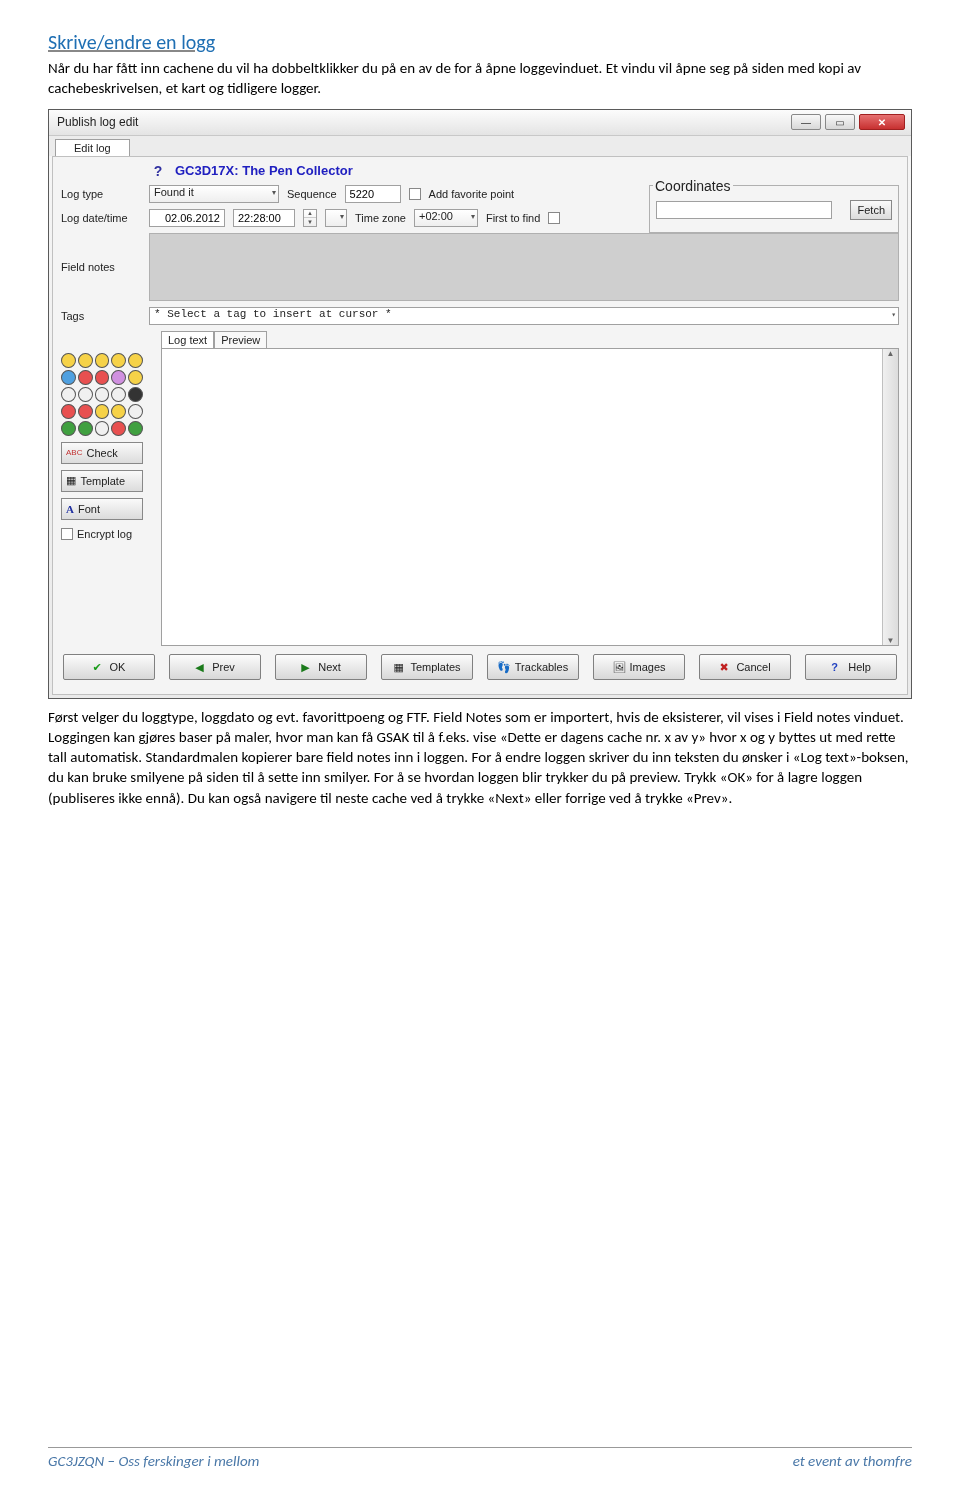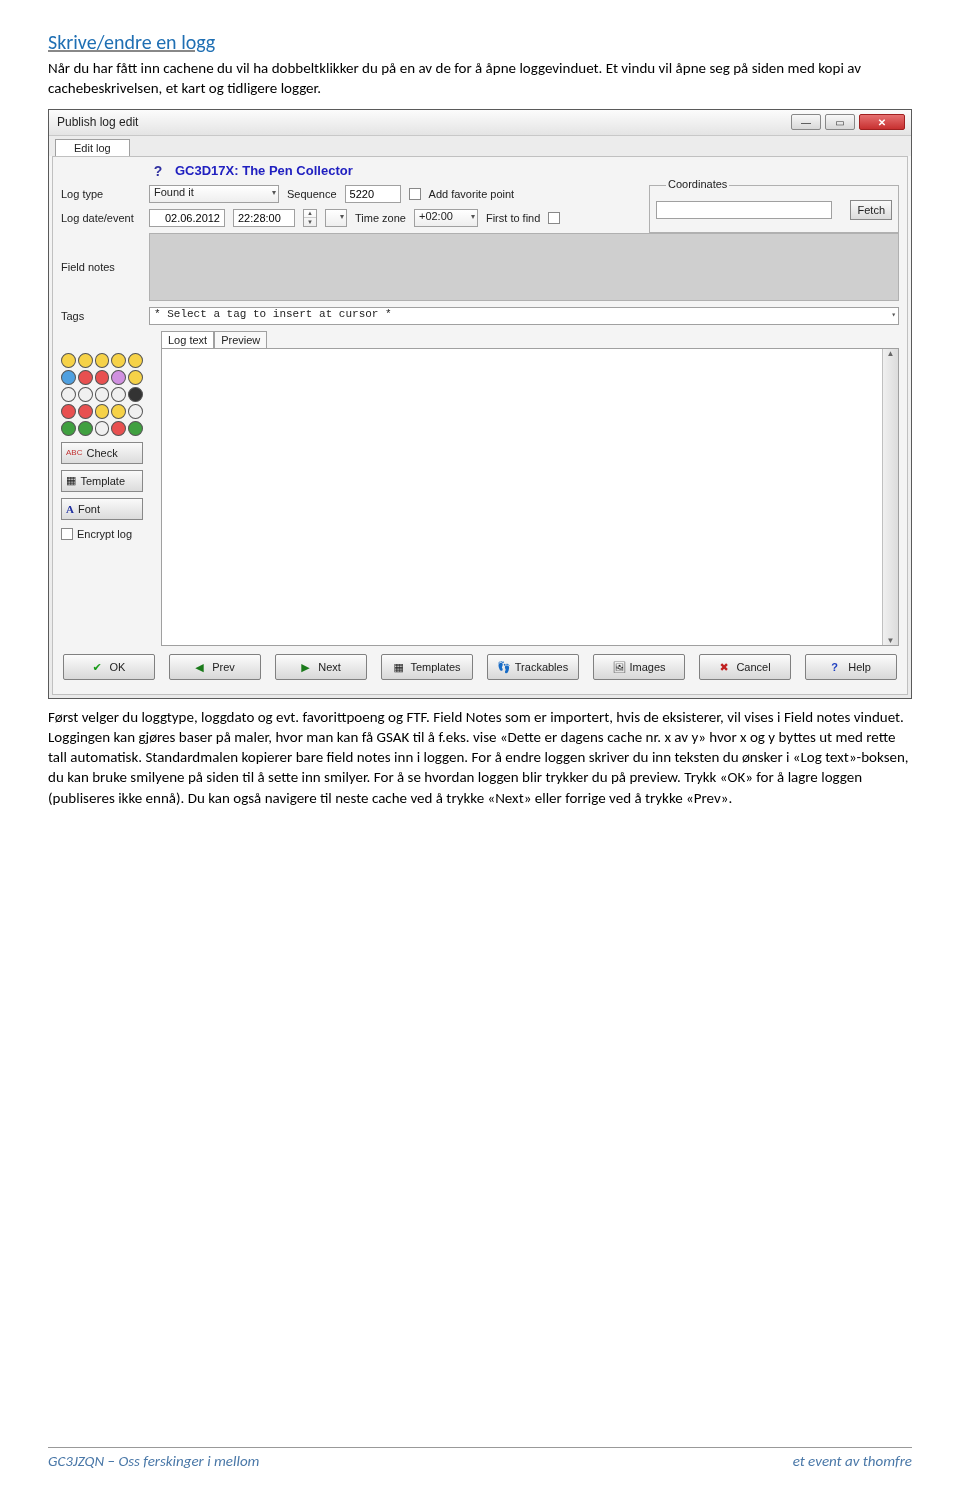--- a/index.html
+++ b/index.html
@@ -18,21 +18,21 @@
   .panel { background: #f4f4f4; border: 1px solid #c0c0c0; margin: 0 3px 3px 3px; padding: 6px 8px 8px 8px; }
   .row { display: flex; align-items: center; gap: 8px; margin-bottom: 6px; }
   .logtitle { color: #2020c0; font-weight: bold; font-size: 13px; }
   .lbl { width: 80px; font-size: 11px; }
   .lbl2 { font-size: 11px; }
   .dd, .txt { border: 1px solid #a0a0a0; background: #fff; height: 18px; padding: 0 4px; font-size: 11px; font-family: Tahoma, Arial, sans-serif; }
   .dd { padding-right: 16px; background-image: linear-gradient(#fff,#eee); position: relative; }
   .dd::after { content:"▾"; position:absolute; right:2px; top:2px; font-size:8px; color:#555; }
   .cb { width: 12px; height: 12px; border: 1px solid #888; background: #fff; display: inline-block; }
   .fieldset { border: 1px solid #b0b0b0; padding: 14px 6px 4px 6px; position: relative; }
-  .fieldset .legend { position: absolute; top: -8px; left: 16px; background: #f4f4f4; font-size: 11px; padding: 0 2px; }
+  .fieldset .legend { position: absolute; top: -8px; left: 3px; background: #f4f4f4; font-size: 14px; padding: 0 2px; }
   .fieldset .coordin { width: 180px; height: 18px; border:1px solid #a0a0a0; background:#fff; }
   .btn3d { border: 1px solid #888; background: linear-gradient(#fafafa,#dcdcdc); padding: 1px 6px; font-size: 11px; height: 20px; display: inline-flex; align-items: center; gap: 4px; }
   .greybox { background: #cfcfcf; height: 68px; border: 1px solid #b0b0b0; }
   .emojis { display: flex; flex-direction: column; gap: 2px; width: 82px; }
   .emojis .r { display: flex; gap: 2px; }
   .emo { width: 15px; height: 15px; border-radius: 50%; border: 1px solid #555; display:inline-block; }
   .sidebtn { border: 1px solid #888; background: linear-gradient(#fafafa,#dcdcdc); width: 82px; height: 22px; margin-top: 6px; display: flex; align-items: center; padding: 1px 4px; gap: 4px; font-size: 11px; }
   .logarea { flex: 1; }
   .logtabs { display: flex; gap: 0; margin-bottom: 0; }
   .logtabs .lt { border: 1px solid #a0a0a0; padding: 2px 6px; font-size: 11px; background: #f8f8f8; border-bottom: none; }
@@ -82,21 +82,21 @@
         <div style="flex:1;">
           <div class="row">
             <span class="lbl">Log type</span>
             <span class="dd" style="width:130px;">Found it</span>
             <span class="lbl2">Sequence</span>
             <input class="txt" style="width: 56px;" value="5220">
             <span class="cb"></span>
             <span class="lbl2">Add favorite point</span>
           </div>
           <div class="row">
-            <span class="lbl">Log date/event</span>
+            <span class="lbl">Log date/time</span>
             <input class="txt" style="width: 76px; text-align: right;" value="02.06.2012">
             <input class="txt" style="width: 62px;" value="22:28:00">
             <span class="spin">
                 <span>▲</span>
                 <span>▼</span>
               </span>
             <span class="dd" style="width:18px;"></span>
             <span class="lbl2">Time zone</span>
             <span class="dd" style="width:64px;">+02:00</span>
             <span class="lbl2">First to find</span>

